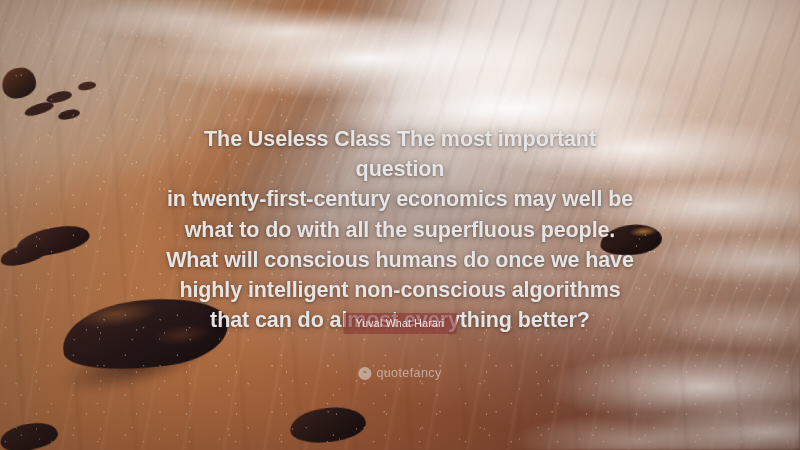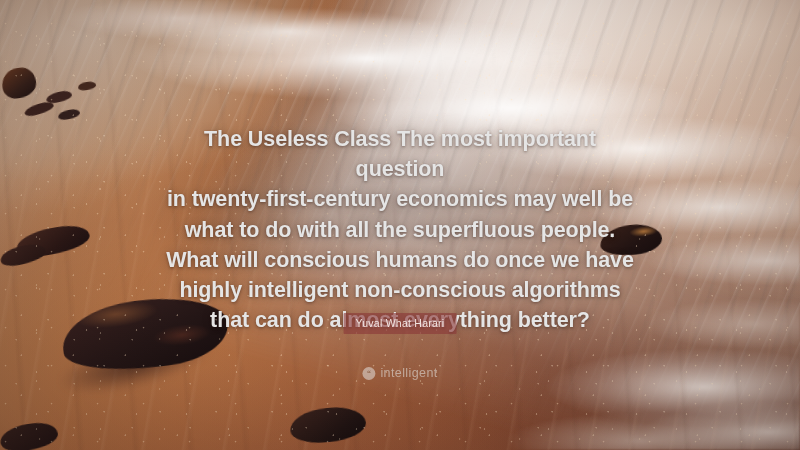--- a/index.html
+++ b/index.html
@@ -345,17 +345,17 @@
 What will conscious humans do once we have
 highly intelligent non-conscious algorithms
 that can do almost everything better?</div>
 
     <div id="author-badge">
       <span>Yuval What Harari</span>
     </div>
 
     <div id="watermark">
       <span id="watermark-logo">“</span>
-      <span id="watermark-text">intelligent</span>
+      <span id="watermark-text">quotefancy</span>
     </div>
 
   </div>
 </div>
 
 </body></html>

